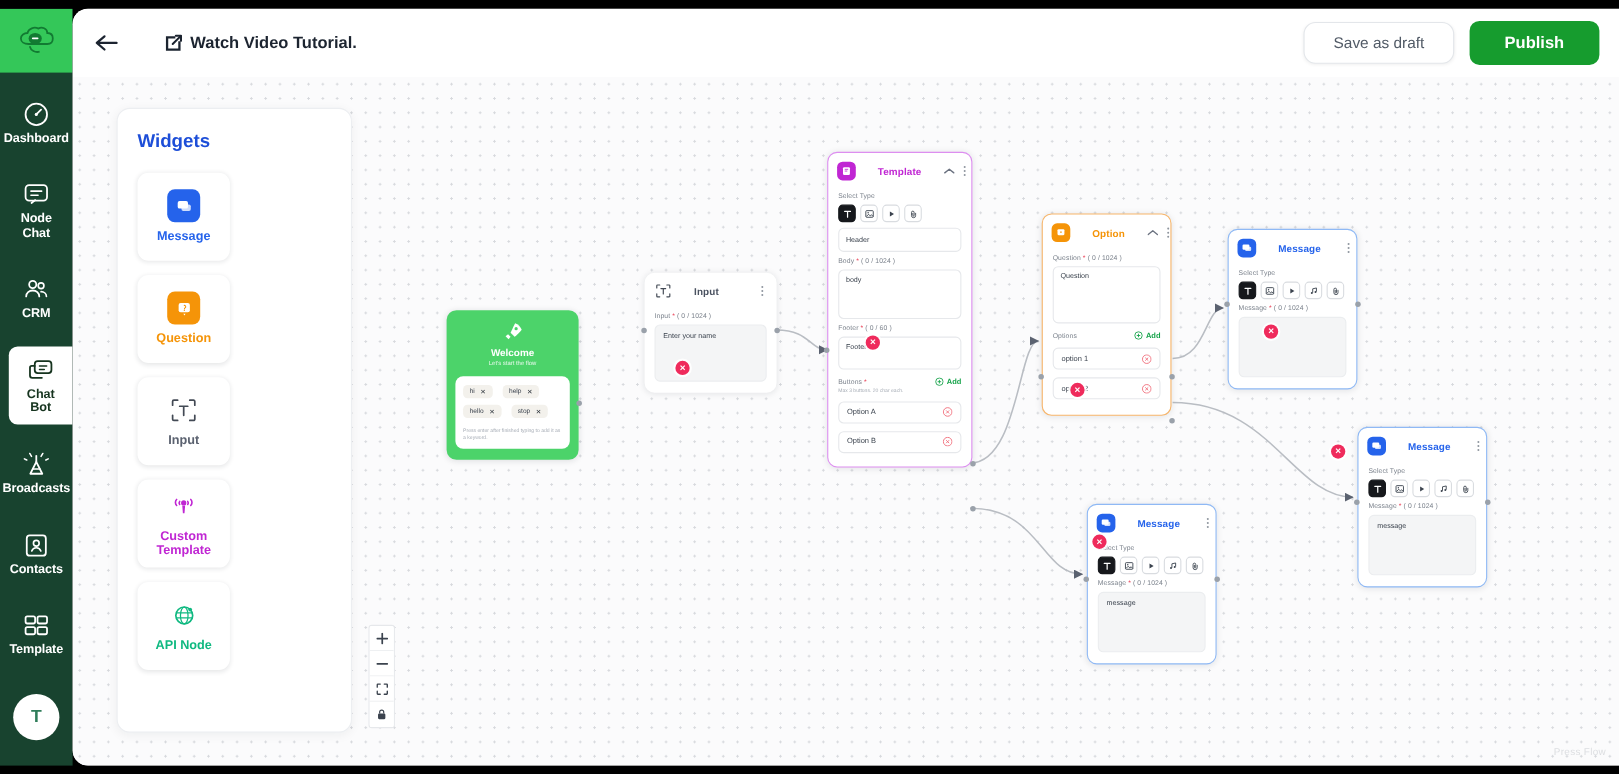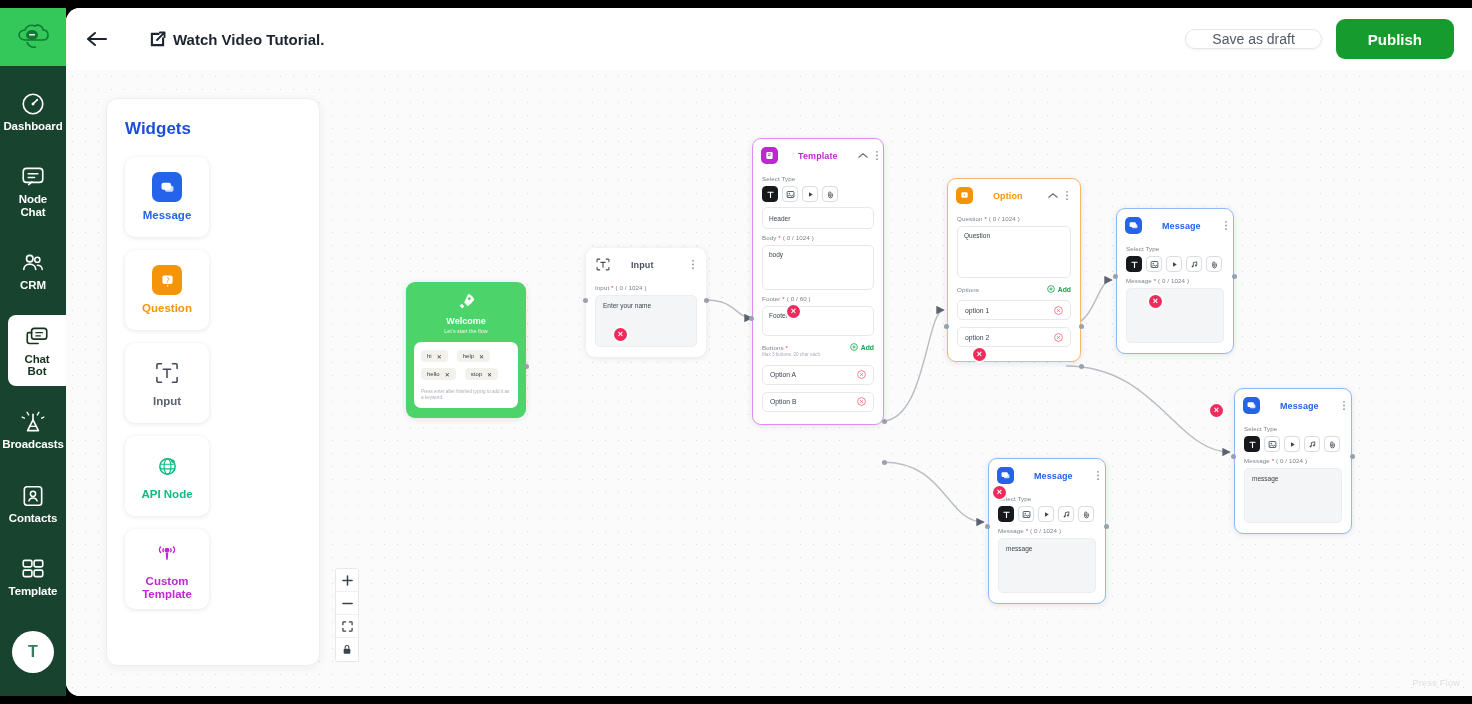--- a/index.html
+++ b/index.html
@@ -82,21 +82,21 @@
     box-shadow: 0 1px 4px rgba(0,0,0,0.10);
     background: #fff;
   }
   .tut {
     display: flex; align-items: center; gap: 6px;
     margin-left: 28px; cursor: pointer;
   }
   .tut-label { font-size: 15px; font-weight: 700; color: #1c2430; }
   .top-actions { margin-left: auto; display: flex; align-items: center; gap: 14px; }
   .btn-draft {
-    height: 20px; padding: 0 26px; border-radius: 11px;
+    height: 38px; padding: 0 26px; border-radius: 11px;
     border: 1px solid #e3e6ea; background: #fff;
     font-size: 14px; color: #515a66; font-family: inherit;
     display: flex; align-items: center; cursor: pointer;
     box-shadow: 0 1px 3px rgba(0,0,0,0.06);
   }
   .btn-publish {
     height: 40px; padding: 0 32px; border-radius: 9px;
     border: none; background: #169c2e;
     font-size: 15px; font-weight: 700; color: #fff; font-family: inherit;
     display: flex; align-items: center; cursor: pointer;
@@ -398,40 +398,40 @@
               <svg width="24" height="22" viewBox="0 0 26 24" fill="none">
                 <path d="M2 7V3.2A1.2 1.2 0 013.2 2H7M24 7V3.2A1.2 1.2 0 0022.8 2H19M2 17v3.8A1.2 1.2 0 003.2 22H7M24 17v3.8a1.2 1.2 0 01-1.2 1.2H19" stroke="#434a55" stroke-width="1.7" stroke-linecap="round"></path>
                 <path d="M9 8h8M13 8v9" stroke="#434a55" stroke-width="1.7" stroke-linecap="round"></path>
               </svg>
             </div>
             <div class="wlabel" style="color:#5b6270;">Input</div>
           </div>
 
           <div class="wcard">
             <div class="wicon">
+              <svg width="24" height="22" viewBox="0 0 26 24" fill="none">
+                <path d="M6 5.5c-1.6 1.6-1.6 4.4 0 6M20 5.5c1.6 1.6 1.6 4.4 0 6M9 7.5c-.7.9-.7 2.1 0 3M17 7.5c.7.9.7 2.1 0 3" stroke="#c026d3" stroke-width="1.6" stroke-linecap="round"></path>
+                <circle cx="13" cy="9" r="2.6" fill="#c026d3"></circle>
+                <path d="M11.6 11.8h2.8l-.6 7.5h-1.6l-.6-7.5z" fill="#c026d3"></path>
+              </svg>
+            </div>
+            <div class="wlabel" style="color:#c026d3;">Custom
+Template</div>
+          </div>
+
+          <div class="wcard">
+            <div class="wicon">
               <svg width="23" height="23" viewBox="0 0 24 24" fill="none">
                 <circle cx="12" cy="12" r="8" stroke="#10b981" stroke-width="1.6"></circle>
                 <ellipse cx="12" cy="12" rx="3.6" ry="8" stroke="#10b981" stroke-width="1.2"></ellipse>
                 <path d="M4.4 9.6h15.2M4.4 14.4h15.2" stroke="#10b981" stroke-width="1.2"></path>
                 <circle cx="17.6" cy="6.4" r="1.8" fill="#10b981"></circle>
               </svg>
             </div>
             <div class="wlabel" style="color:#10b981;">API Node</div>
-          </div>
-
-          <div class="wcard">
-            <div class="wicon">
-              <svg width="24" height="22" viewBox="0 0 26 24" fill="none">
-                <path d="M6 5.5c-1.6 1.6-1.6 4.4 0 6M20 5.5c1.6 1.6 1.6 4.4 0 6M9 7.5c-.7.9-.7 2.1 0 3M17 7.5c.7.9.7 2.1 0 3" stroke="#c026d3" stroke-width="1.6" stroke-linecap="round"></path>
-                <circle cx="13" cy="9" r="2.6" fill="#c026d3"></circle>
-                <path d="M11.6 11.8h2.8l-.6 7.5h-1.6l-.6-7.5z" fill="#c026d3"></path>
-              </svg>
-            </div>
-            <div class="wlabel" style="color:#c026d3;">Custom
-Template</div>
           </div>
 
         </div>
       </div>
 
       <div class="zoomctl">
         <div class="zbtn">
           <svg width="11" height="11" viewBox="0 0 12 12">
             <path d="M6 1v10M1 6h10" stroke="#3b434e" stroke-width="1.7" stroke-linecap="round"></path>
           </svg>
@@ -611,21 +611,21 @@
                   <path d="M4.2 4.2l3.6 3.6M7.8 4.2L4.2 7.8" stroke="#f16d7a" stroke-width="1.1"></path>
               </svg>
             </div>
           </div>
         </div>
         <div class="handle l" style="top:180px;"></div>
         <div class="handle r" style="top:283px;"></div>
         <div class="handle r" style="top:324px;"></div>
       </div>
 
-      <div class="node" style="left:881px; top:108px; width:134px;">
+      <div class="node" style="left:881px; top:124px; width:118px;">
         <div class="node-box" style="border:1.4px solid #f7b56a; padding-bottom:4px;">
           <div class="nhead">
             <div class="nicon" style="background:#f59408;">
               <svg width="11" height="11" viewBox="0 0 14 14" fill="none">
                 <rect x="3" y="3" width="8" height="7" rx="1.3" fill="#ffffff"></rect>
                 <circle cx="7" cy="6.4" r="0.9" fill="#f59408"></circle>
               </svg>
             </div>
             <div class="ntitle" style="color:#f59408;">Option</div>
             <div class="nhead-tools">

